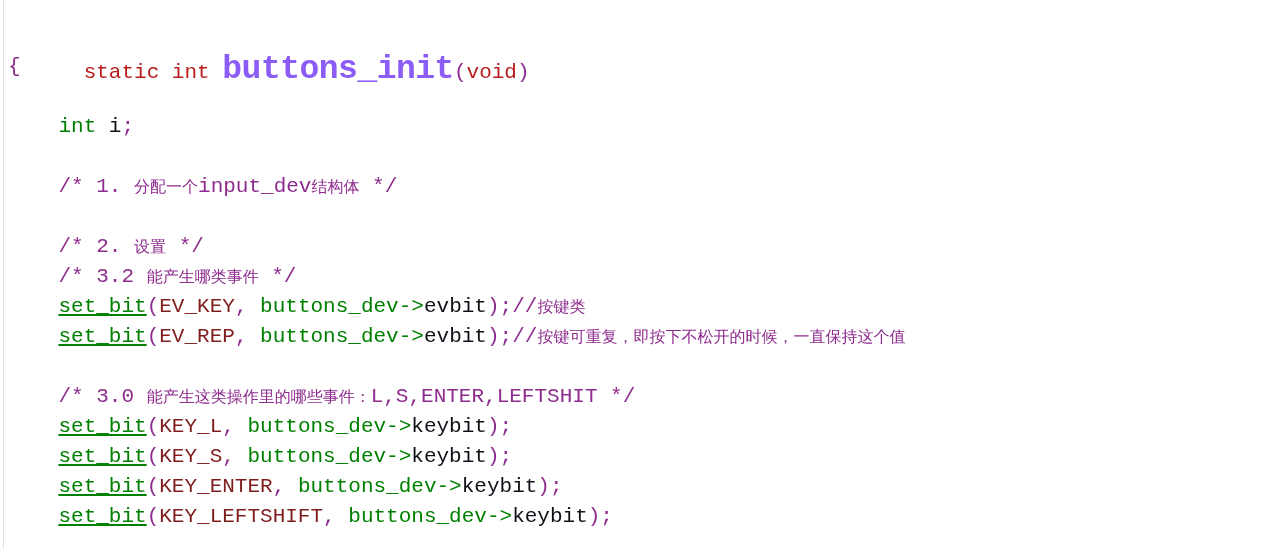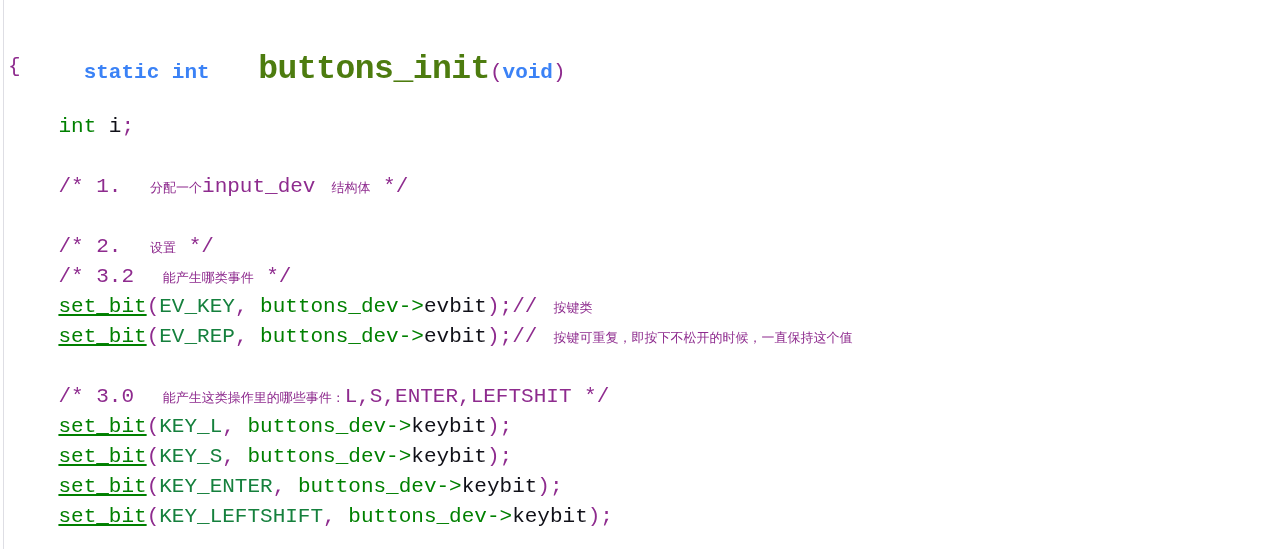--- a/index.html
+++ b/index.html
@@ -51,40 +51,39 @@
 
   .line.blank {
     height: 30px;
   }
 
   
   .t-kw      { color: #008000; }           
   .t-fn      { color: #008000; text-decoration: underline; }
   .t-punc    { color: #8e2b8e; }           
   .t-comment { color: #8e2b8e; }           
-  .t-const   { color: #15803d; }           
+  .t-const   { color: #7f1d1d; }           
   .t-plain   { color: #101018; }           
   .t-title   {
-    color: #4d7c0f;
+    color: #8b5cf6;
     font-weight: bold;
     font-size: 33px;
     font-family: "Liberation Mono", "DejaVu Sans Mono", monospace;
     letter-spacing: -0.5px;
-    margin-left: 36px;
   }
-  .t-sig     { color: #3b82f6; font-size: 21px; font-weight: bold; }
+  .t-sig     { color: #b91c1c; font-size: 21px; }
   .t-sigpunc { color: #8e2b8e; font-size: 21px; }
 
   .line.signature {
     height: 48px;
     line-height: 44px;
     font-size: 21px;
   }
 
-  .cjk { font-family: "DejaVu Sans", "Liberation Sans", sans-serif; font-size: 13px; margin-left: 16px; }
+  .cjk { font-family: "DejaVu Sans", "Liberation Sans", sans-serif; font-size: 16px; }
 </style>
 </head>
 <body>
 
 <div id="code-view">
 
   <div id="gutter-rule"></div>
 
   <div class="code-lines">
 

